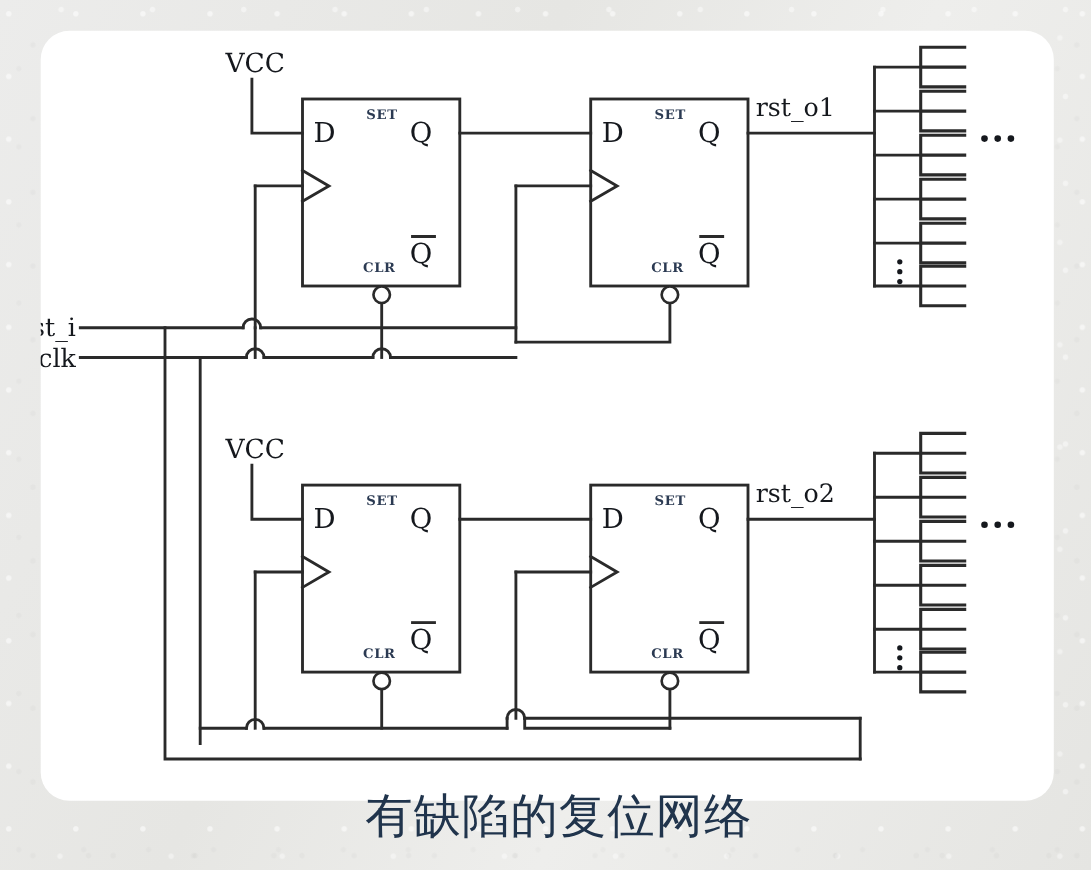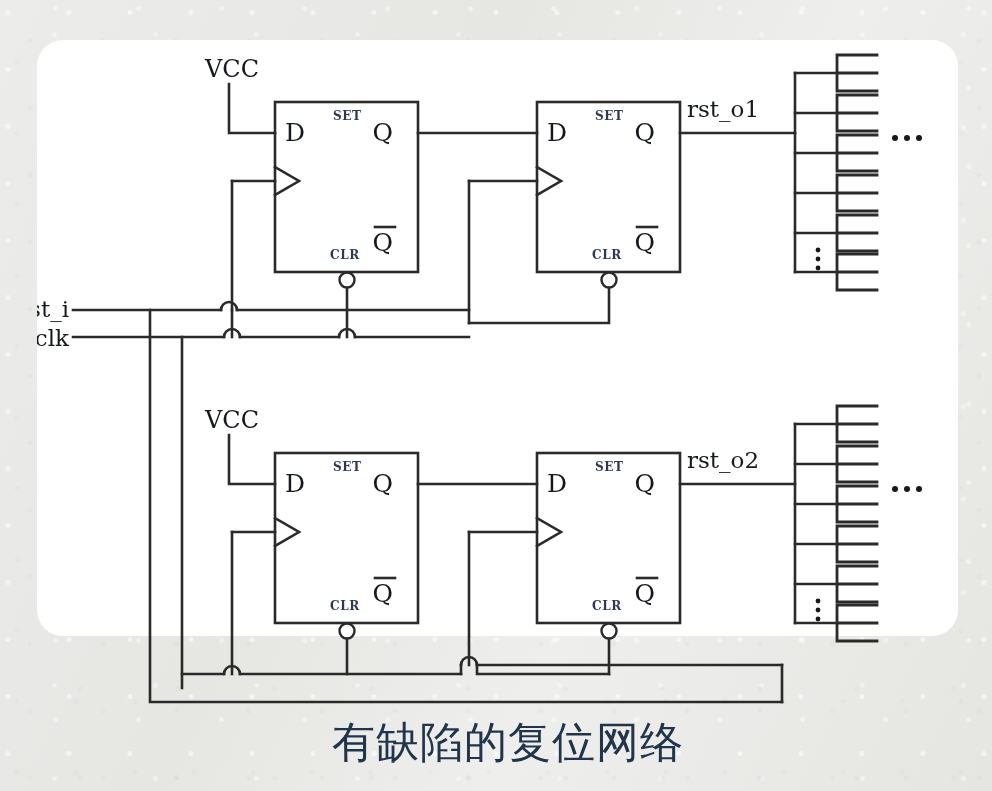--- a/index.html
+++ b/index.html
@@ -24,23 +24,23 @@
       radial-gradient(circle at 67% 11%, rgba(255,255,255,0.45) 0 2px, transparent 3px),
       radial-gradient(circle at 83% 74%, rgba(0,0,0,0.022) 0 2px, transparent 3px),
       radial-gradient(circle at 29% 88%, rgba(0,0,0,0.02) 0 2px, transparent 3px),
       radial-gradient(circle at 54% 37%, rgba(255,255,255,0.4) 0 2px, transparent 3px),
       linear-gradient(115deg, #ececeb 0%, #e6e6e3 38%, #eeeeec 63%, #e5e5e2 100%);
     background-size: 61px 57px, 73px 67px, 83px 79px, 97px 89px, 59px 71px, 101px 93px, 100% 100%;
   }
   #card {
     position: absolute;
     left: 37px;
-    top: 40px;
+    top: 28px;
     width: 921px;
-    height: 596px;
+    height: 700px;
     background: #ffffff;
     border-radius: 26px;
   }
   #figure { display: block; }
   .cap-wrap {
     position: absolute;
     left: 0;
     top: 714px;
     width: 992px;
     text-align: center;

